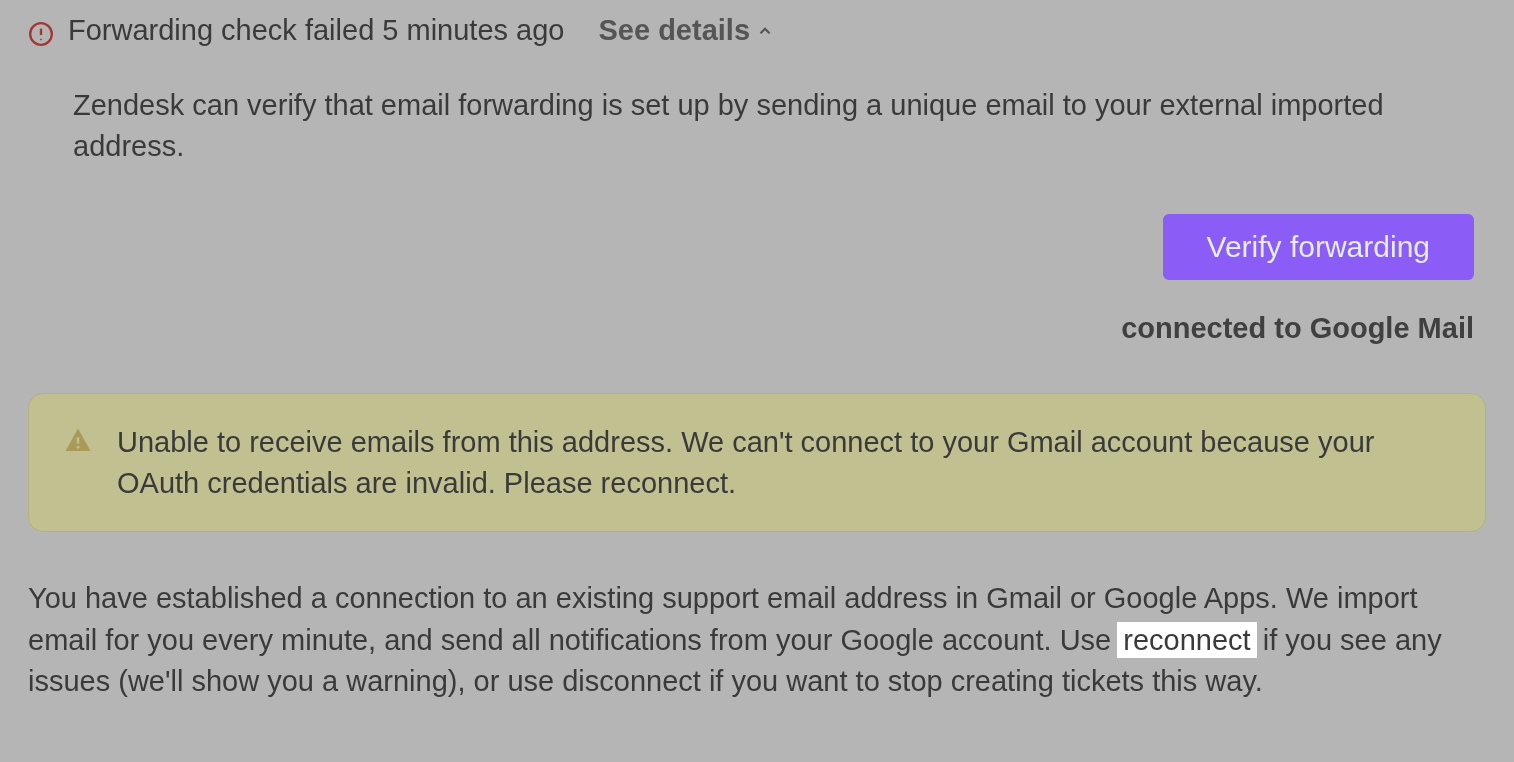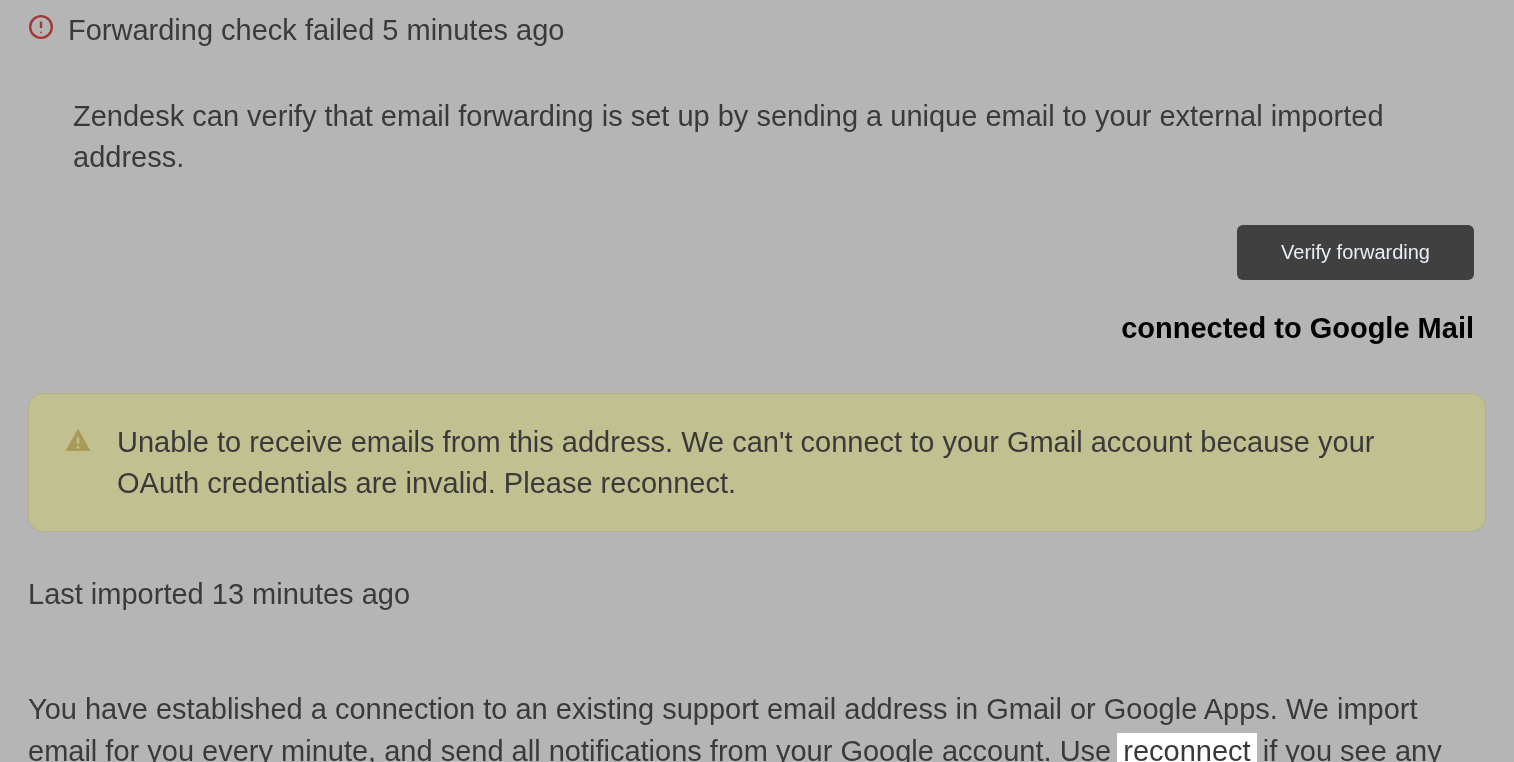--- a/index.html
+++ b/index.html
@@ -13,23 +13,23 @@
       width: 1514px;
       height: 762px;
       overflow: hidden;
       position: relative;
     }
     .content {
       padding: 14px 28px 0 28px;
     }
     .status-row {
       display: flex;
-      align-items: flex-start;
+      align-items: flex-end;
       gap: 14px;
-      margin-bottom: 49px;
+      margin-bottom: 38px;
     }
     .error-icon {
       width: 26px;
       height: 26px;
       flex-shrink: 0;
     }
     .status-text {
       font-size: 29px;
       color: #3a3a3a;
     }
@@ -53,35 +53,35 @@
       margin-bottom: 48px;
       line-height: 1.4;
     }
     .action-row {
       display: flex;
       justify-content: flex-end;
       padding-right: 12px;
       margin-bottom: 32px;
     }
     .verify-btn {
-      background-color: #404040;
+      background-color: #8b5cf6;
       color: #e5eef7;
       border: none;
       border-radius: 6px;
       padding: 16px 44px;
-      font-size: 20px;
+      font-size: 30px;
       cursor: pointer;
       font-family: inherit;
     }
     .connected-row {
       display: flex;
       justify-content: flex-end;
       padding-right: 12px;
       font-size: 29px;
-      color: #000000;
+      color: #404040;
       font-weight: 600;
       margin-bottom: 48px;
       text-align: center;
     }
     .warning-box {
       background-color: #c1c091;
       border: 1px solid #b3b280;
       border-radius: 15px;
       padding: 28px 34px;
       display: flex;
@@ -122,20 +122,28 @@
 <div class="content">
   <div class="status-row">
     <span class="error-icon">
       <svg viewBox="0 0 24 24" fill="none" stroke="#a33838" stroke-width="2.2">
         <circle cx="12" cy="12" r="10"></circle>
         <line x1="12" y1="7" x2="12" y2="13"></line>
         <circle cx="12" cy="17" r="0.8" fill="#a33838" stroke="none"></circle>
       </svg>
     </span>
     <span class="status-text">Forwarding check failed 5 minutes ago</span>
+    <span class="see-details">
+      <span>See details</span>
+      <span class="chevron">
+        <svg width="18" height="18" viewBox="0 0 24 24" fill="none" stroke="#555" stroke-width="3">
+          <polyline points="6 15 12 9 18 15"></polyline>
+        </svg>
+      </span>
+    </span>
   </div>
 
   <div class="description">Zendesk can verify that email forwarding is set up by sending a unique email to your external imported address.</div>
 
   <div class="action-row">
     <button class="verify-btn">Verify forwarding</button>
   </div>
 
   <div class="connected-row">connected to Google Mail</div>
 
@@ -143,18 +151,17 @@
     <span class="warning-icon">
       <svg viewBox="0 0 24 24" fill="#a99a58">
         <path d="M12 2 L22 20 L2 20 Z"></path>
         <line x1="12" y1="9" x2="12" y2="14" stroke="#c1c091" stroke-width="2"></line>
         <circle cx="12" cy="17" r="1.1" fill="#c1c091"></circle>
       </svg>
     </span>
     <span class="warning-text">Unable to receive emails from this address. We can't connect to your Gmail account because your OAuth credentials are invalid. Please reconnect.</span>
   </div>
 
-  <div class="last-imported">Last imported 13 minutes ago</div>
 
   <div class="footer-text">
     <span>You have established a connection to an existing support email address in Gmail or Google Apps. We import email for you every minute, and send all notifications from your Google account. Use </span><span class="reconnect-highlight">reconnect</span><span> if you see any issues (we'll show you a warning), or use disconnect if you want to stop creating tickets this way.</span>
   </div>
 </div>
 
 </body></html>

